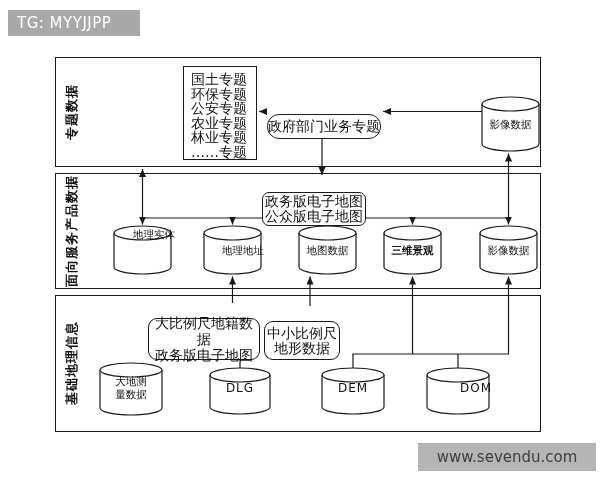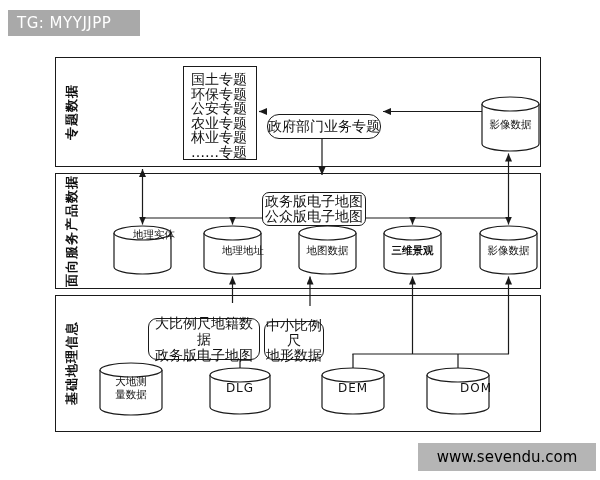--- a/index.html
+++ b/index.html
@@ -8,21 +8,21 @@
     font-family:"DejaVu Sans","Liberation Sans",sans-serif;color:#111;
     overflow:hidden;
   }
   .abs{position:absolute;}
   .tag{
     left:8px;top:10px;width:132px;height:26px;background:#a9a9a9;color:#ffffff;
     font-size:15px;display:flex;align-items:center;padding-left:9px;box-sizing:border-box;
     letter-spacing:.5px;
   }
   .watermark{
-    left:418px;top:443px;width:178px;height:28px;background:#b5b5b5;color:#000000;
+    left:418px;top:443px;width:178px;height:28px;background:#b5b5b5;color:#404040;
     font-size:15px;display:flex;align-items:center;justify-content:center;
   }
   .section{
     border:1.3px solid #1a1a1a;background:transparent;box-sizing:border-box;
   }
   .sec-title{
     font-size:13px;font-weight:bold;white-space:nowrap;letter-spacing:1px;
     transform:translate(-50%,-50%) rotate(-90deg);
   }
   svg.layer{position:absolute;left:0;top:0;z-index:3;}
@@ -156,21 +156,21 @@
   <div class="abs cyl-label" style="left:114px;top:228px;width:80px;">地理实体</div>
   <div class="abs cyl-label" style="left:204px;top:244px;width:78px;">地理地址</div>
   <div class="abs cyl-label" style="left:299px;top:244px;width:57px;">地图数据</div>
   <div class="abs cyl-label" style="left:384px;top:244px;width:57px;font-weight:bold;">三维景观</div>
   <div class="abs cyl-label" style="left:480px;top:244px;width:57px;">影像数据</div>
 
   <div class="abs box rounded" style="left:148px;top:303px;width:112px;height:42px;border-radius:9px;line-height:16px;">
     <div>大比例尺地籍数据</div>
     <div>政务版电子地图</div>
   </div>
-  <div class="abs box rounded" style="left:264px;top:306px;width:60px;height:39px;border-radius:9px;">
+  <div class="abs box rounded" style="left:264px;top:306px;width:76px;height:39px;border-radius:9px;">
     <div>中小比例尺</div>
     <div>地形数据</div>
   </div>
   <div class="abs cyl-label" style="left:100px;top:375px;width:62px;">
     <div>大地测</div>
     <div>量数据</div>
   </div>
   <div class="abs cyl-label latin" style="left:210px;top:382px;width:60px;">DLG</div>
   <div class="abs cyl-label latin" style="left:322px;top:382px;width:62px;">DEM</div>
   <div class="abs cyl-label latin" style="left:445px;top:382px;width:62px;">DOM</div>

